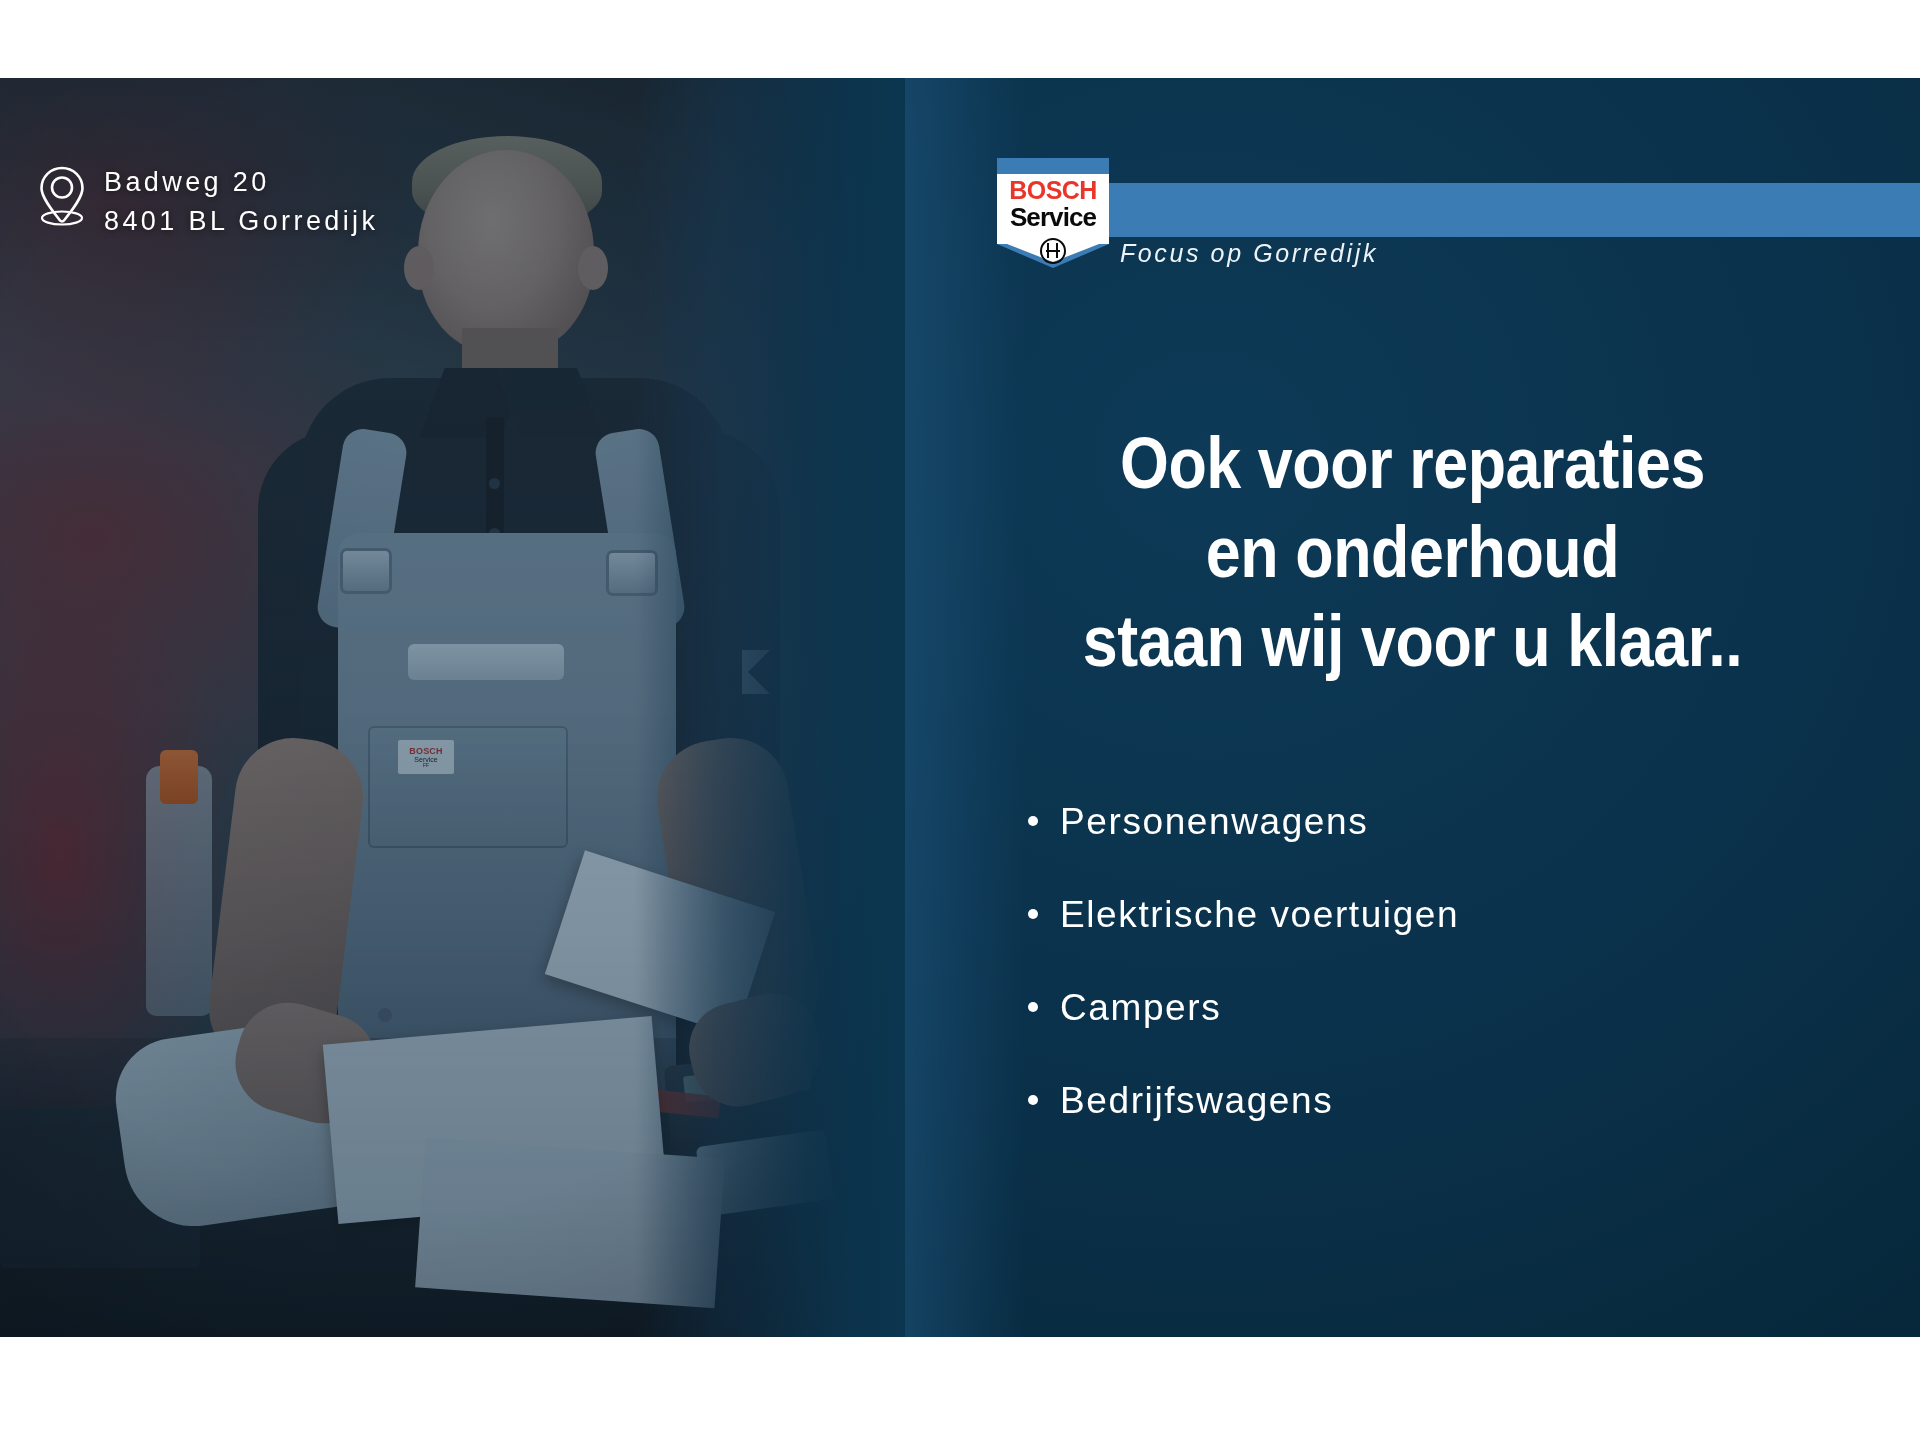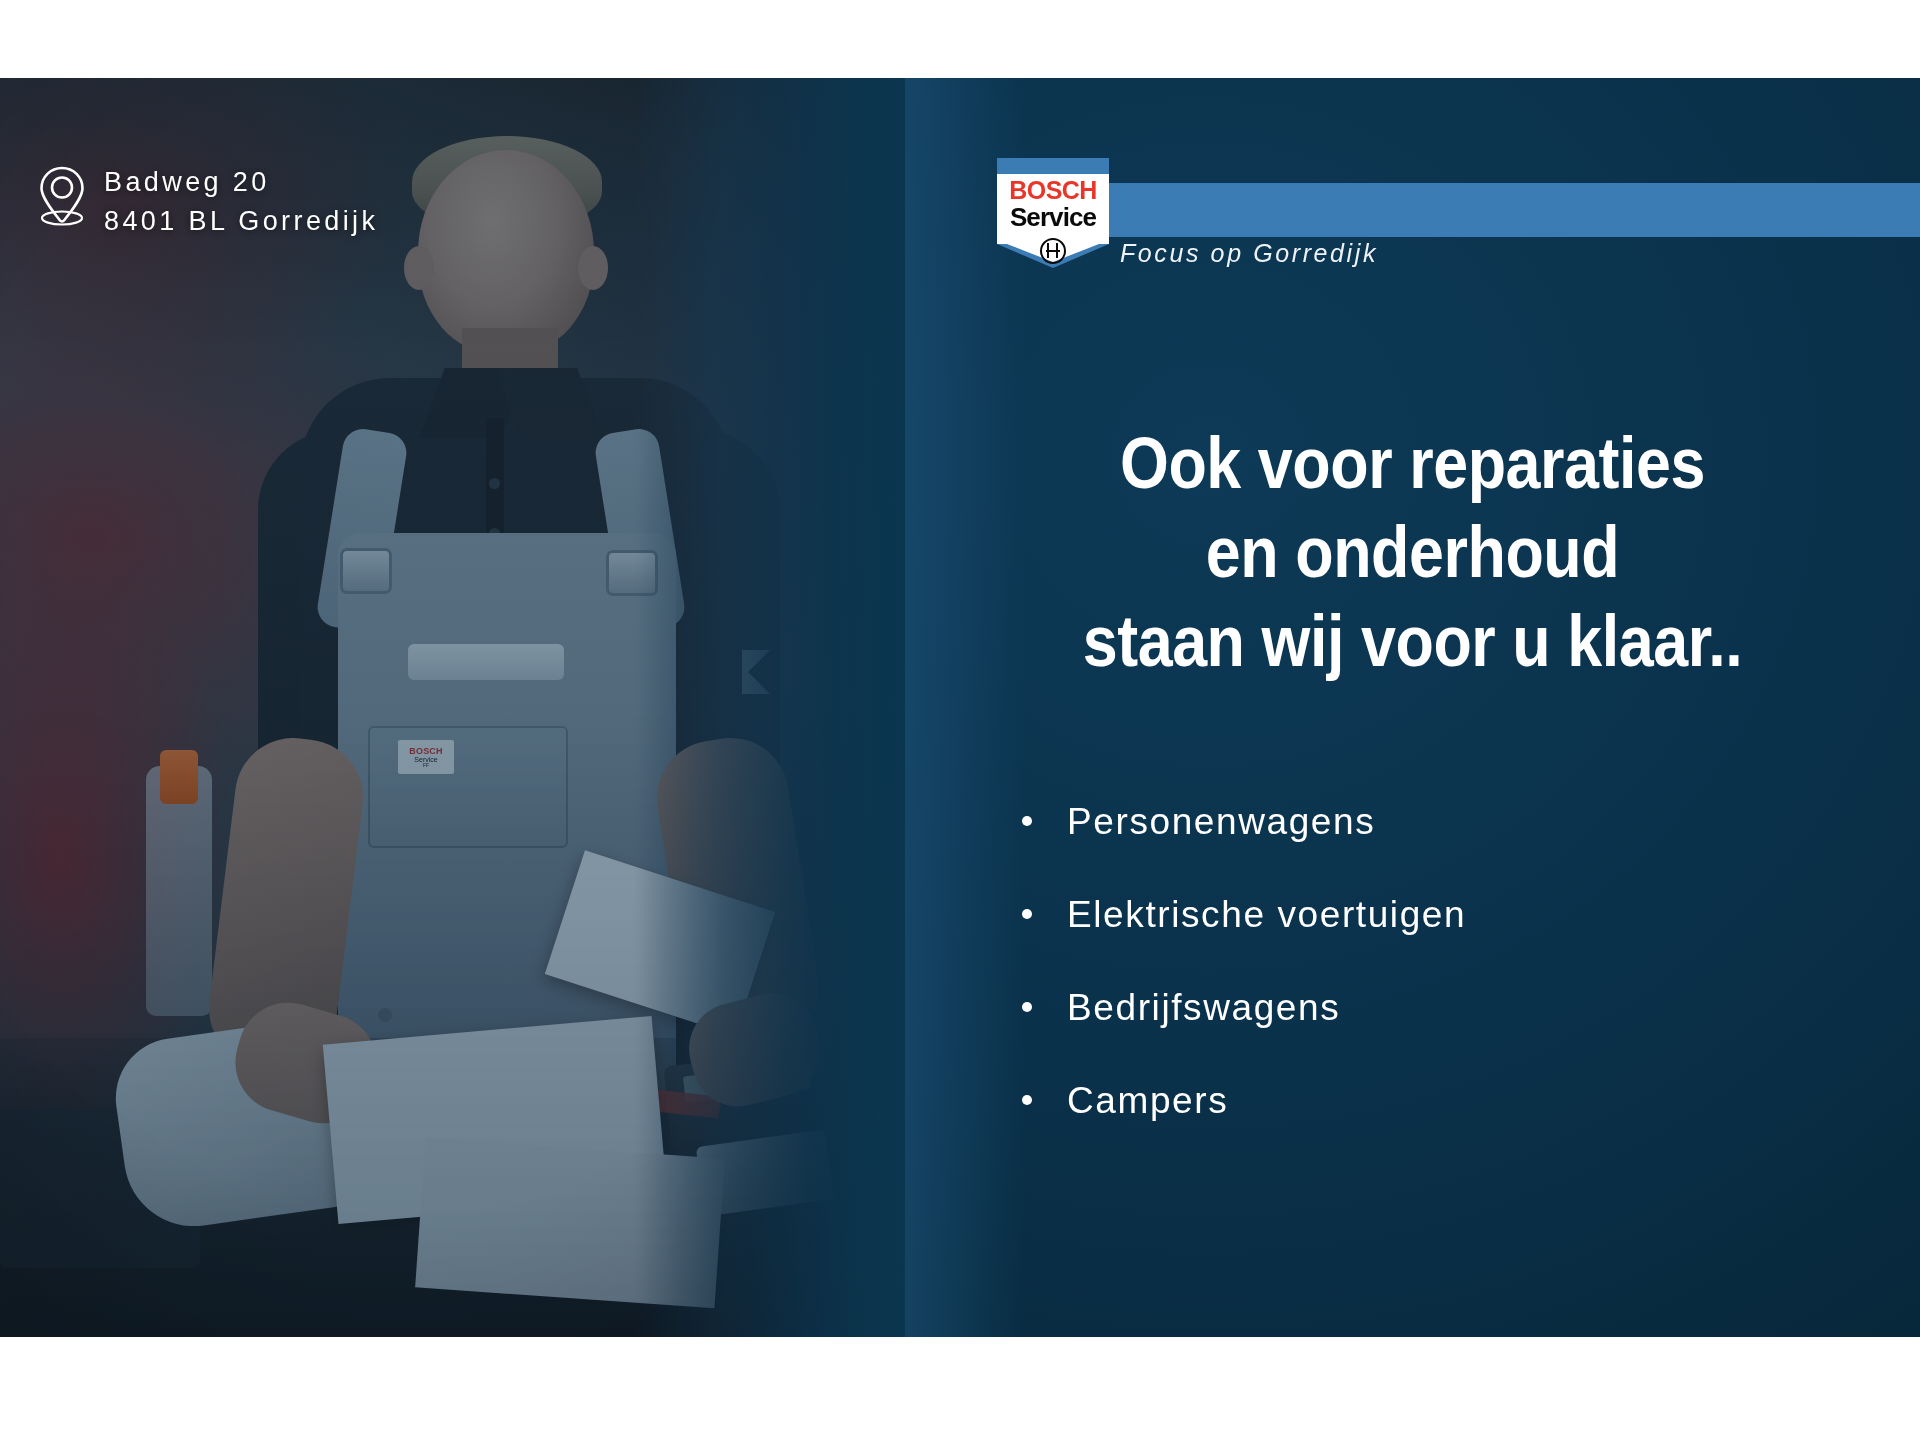--- a/index.html
+++ b/index.html
@@ -151,21 +151,21 @@
       box-shadow:9px 0 0 #0a0a0a;}
 
   
   .headline{position:absolute;left:905px;top:340px;width:1015px;text-align:center;color:#ffffff;
       font-size:73px;font-weight:bold;line-height:1.22;letter-spacing:-.5px;
       transform:scaleX(.86);transform-origin:center;}
   .headline div{white-space:nowrap;}
 
   
   .bullets{position:absolute;left:905px;top:725px;width:1015px;}
-  .bul{display:flex;align-items:baseline;justify-content:flex-start;margin:0 0 56px 5px;padding-left:112px;gap:13px;}
+  .bul{display:flex;align-items:baseline;justify-content:flex-start;margin:0 0 56px 11px;padding-left:112px;}
   .bul:last-child{margin-bottom:0;}
   .dot{width:10px;height:10px;border-radius:50%;background:#ffffff;margin-right:22px;flex:0 0 auto;
       position:relative;top:-8px;}
   .bul span{color:#ffffff;font-size:37px;letter-spacing:1.6px;line-height:1;white-space:nowrap;}
 
   
   .addr{position:absolute;left:36px;top:85px;display:flex;align-items:flex-start;}
   .pin{width:52px;height:62px;flex:0 0 auto;margin-right:16px;margin-top:2px;}
   .addr-text{color:#ffffff;font-size:27px;line-height:1.45;letter-spacing:3.4px;
       text-shadow:0 1px 6px rgba(0,0,0,.55);}
@@ -262,25 +262,25 @@
       <div class="bul">
         <div class="dot"></div>
         <span>Personenwagens</span>
       </div>
       <div class="bul">
         <div class="dot"></div>
         <span>Elektrische voertuigen</span>
       </div>
       <div class="bul">
         <div class="dot"></div>
+        <span>Campers</span>
+      </div>
+      <div class="bul">
+        <div class="dot"></div>
         <span>Bedrijfswagens</span>
-      </div>
-      <div class="bul">
-        <div class="dot"></div>
-        <span>Campers</span>
       </div>
     </div>
 
     <div class="addr">
       <svg class="pin" viewBox="0 0 52 62" fill="none">
         <path d="M26 3 C14.5 3 5.5 12 5.5 23.2 C5.5 33 18 47.5 24 55.5 C25 56.8 27 56.8 28 55.5 C34 47.5 46.5 33 46.5 23.2 C46.5 12 37.5 3 26 3 Z" stroke="#ffffff" stroke-width="2.6"></path>
         <circle cx="26" cy="22.5" r="10" stroke="#ffffff" stroke-width="2.6"></circle>
         <ellipse cx="26" cy="53" rx="20" ry="6.5" stroke="#ffffff" stroke-width="2.2"></ellipse>
       </svg>
       <div class="addr-text">

